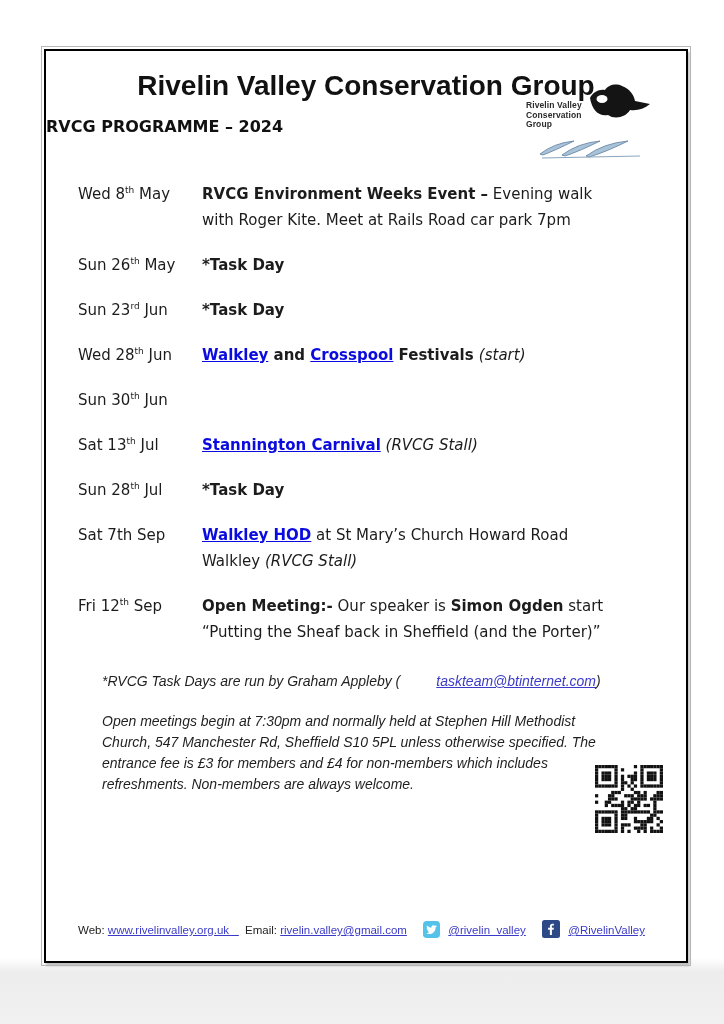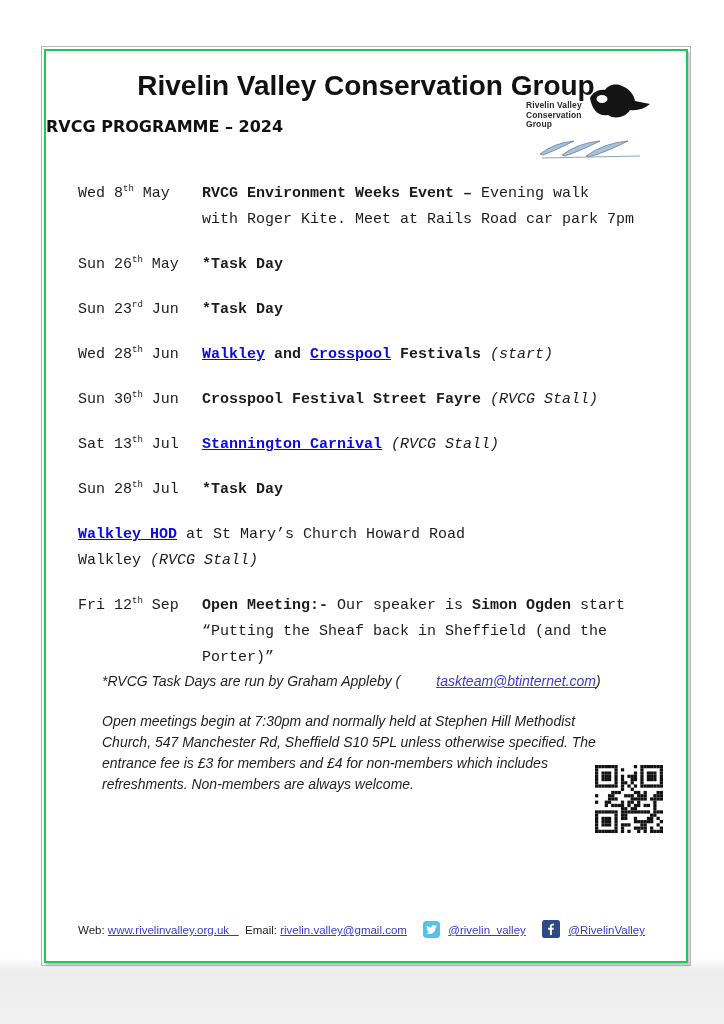--- a/index.html
+++ b/index.html
@@ -3,38 +3,38 @@
 <meta charset="utf-8">
 <style>
   html,body{margin:0;padding:0;}
   body{
     width:724px;height:1024px;position:relative;overflow:hidden;
     background:linear-gradient(180deg,#ffffff 0px,#ffffff 958px,#ededed 972px,#f1f1f1 1024px);
     font-family:"DejaVu Sans",sans-serif;color:#1c1c1c;
   }
   .page{
     position:absolute;left:44px;top:49px;width:644px;height:914px;box-sizing:border-box;
-    background:#fff;border:2px solid #22c55e;outline:1px solid #b7b7b7;outline-offset:2px;
+    background:#fff;border:2px solid #000000;outline:1px solid #b7b7b7;outline-offset:2px;
     box-shadow:2px 3px 2px rgba(0,0,0,.22);
   }
   .title{
     position:absolute;top:19px;left:0;width:100%;text-align:center;
     font-family:"Liberation Sans",sans-serif;font-size:28px;font-weight:bold;color:#111;
   }
   .subtitle{
     position:absolute;top:66px;left:0;width:100%;text-align:left;
     font-size:16px;font-weight:bold;color:#111;
   }
   .logo{position:absolute;left:474px;top:37px;width:128px;height:66px;}
   .logo-text{position:absolute;left:6px;top:13px;font-family:"Liberation Sans",sans-serif;
     font-size:8.5px;font-weight:bold;line-height:9.5px;color:#2a2a2a;letter-spacing:0.1px;}
   .logo-bird{position:absolute;right:-4px;top:-6px;width:64px;height:42px;}
   .logo-waves{position:absolute;left:20px;bottom:-6px;width:104px;height:26px;}
 
-  .events{position:absolute;left:32px;top:130px;right:0;font-family:Liberation Mono, monospace;}
+  .events{position:absolute;left:32px;top:130px;right:0;}
   .event-row{display:flex;margin-bottom:19px;font-size:15px;line-height:26px;color:#1c1c1c;}
   .event-date{flex:0 0 124px;}
   .event-date sup{font-size:9px;line-height:0;}
   .event-desc{flex:1;}
 
   .seg-b{font-weight:bold;}
   .seg-i{font-style:italic;}
   .seg-link{font-weight:bold;color:var(--link1,#0b0be0);text-decoration:underline;cursor:pointer;}
   .seg-ilink{font-style:italic;color:var(--link2,#3b3bc8);text-decoration:underline;cursor:pointer;margin-left:36px;}
   .seg-flink{color:var(--link2,#3b3bc8);text-decoration:underline;cursor:pointer;}
@@ -89,31 +89,31 @@
       <div class="event-row">
         <div class="event-date"><span>Sun 23</span><sup>rd</sup><span> Jun</span></div>
         <div class="event-desc"><span class="seg-b">*Task Day</span></div>
       </div>
       <div class="event-row">
         <div class="event-date"><span>Wed 28</span><sup>th</sup><span> Jun</span></div>
         <div class="event-desc"><span class="seg-link">Walkley</span><span class="seg-b"> and </span><span class="seg-link">Crosspool</span><span class="seg-b"> Festivals </span><span class="seg-i">(start)</span></div>
       </div>
       <div class="event-row">
         <div class="event-date"><span>Sun 30</span><sup>th</sup><span> Jun</span></div>
-        <div class="event-desc"><span class="seg-b">Crosspool Festival Street Fayre </span><span class="seg-i">(RVCG Stall)</span></div>
       </div>
       <div class="event-row">
         <div class="event-date"><span>Sat 13</span><sup>th</sup><span> Jul</span></div>
         <div class="event-desc"><span class="seg-link">Stannington Carnival</span><span> </span><span class="seg-i">(RVCG Stall)</span></div>
       </div>
       <div class="event-row">
         <div class="event-date"><span>Sun 28</span><sup>th</sup><span> Jul</span></div>
         <div class="event-desc"><span class="seg-b">*Task Day</span></div>
       </div>
       <div class="event-row">
+        <div class="event-date"><span>Sat 7th Sep</span></div>
         <div class="event-desc"><span class="seg-link">Walkley HOD</span><span> at St Mary’s Church Howard Road</span><br><span>Walkley </span><span class="seg-i">(RVCG Stall)</span></div>
       </div>
       <div class="event-row">
         <div class="event-date"><span>Fri 12</span><sup>th</sup><span> Sep</span></div>
         <div class="event-desc"><span class="seg-b">Open Meeting:-</span><span> Our speaker is </span><span class="seg-b">Simon Ogden</span><span> start</span><br><span>“Putting the Sheaf back in Sheffield (and the Porter)”</span></div>
       </div>
     </div>
 
   <div class="note" id="note-1"><span class="seg-i">*RVCG Task Days are run by Graham Appleby (</span><span class="seg-ilink">taskteam@btinternet.com</span><span class="seg-i">)</span></div>
   <div class="note" id="note-2"><span class="seg-i">Open meetings begin at 7:30pm and normally held at Stephen Hill Methodist</span><br><span class="seg-i">Church, 547 Manchester Rd, Sheffield S10 5PL unless otherwise specified. The</span><br><span class="seg-i">entrance fee is £3 for members and £4 for non-members which includes</span><br><span class="seg-i">refreshments. Non-members are always welcome.</span></div>

